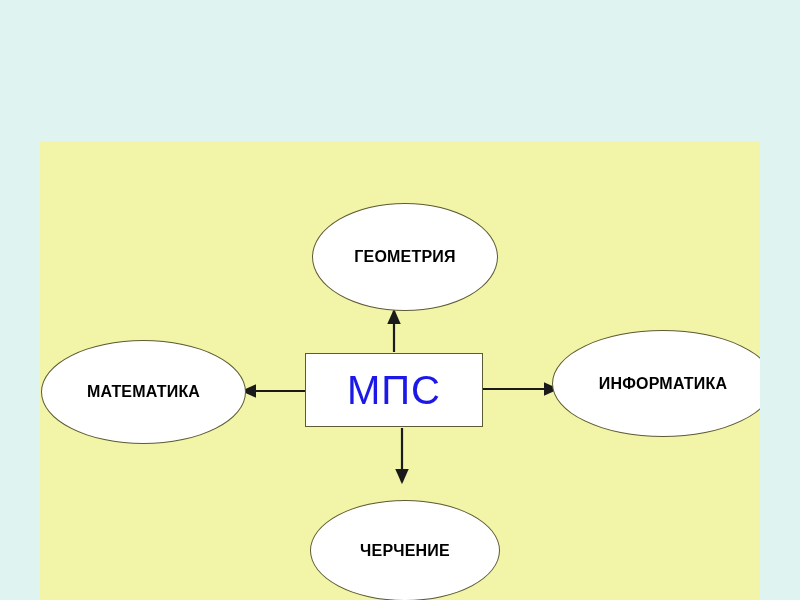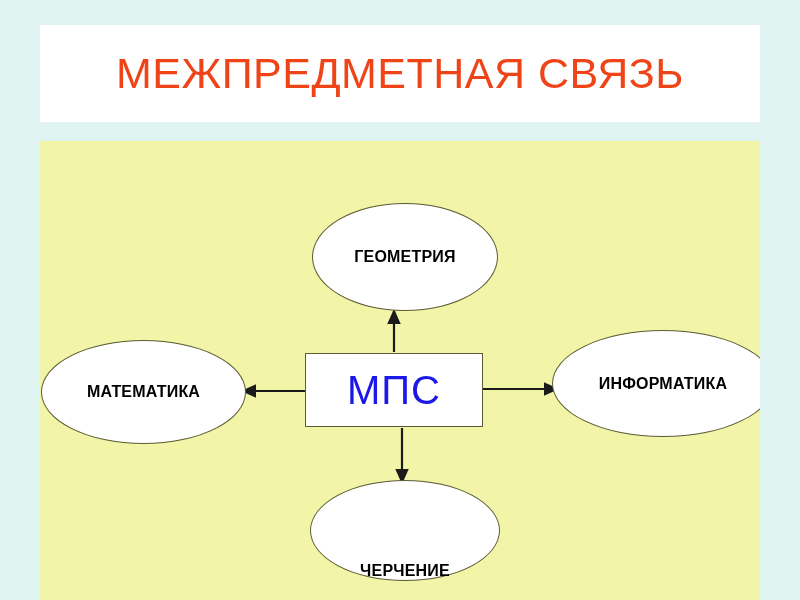--- a/index.html
+++ b/index.html
@@ -100,24 +100,23 @@
   
   #node-informatics {
     left: 512px;
     top: 189px;
     width: 222px;
     height: 107px;
   }
   
   #node-drafting {
     left: 270px;
-    top: 339px;
+    top: 359px;
     width: 190px;
     height: 101px;
-    align-items: flex-end;
   }
 
   
   #node-center {
     position: absolute;
     left: 265px;
     top: 212px;
     width: 178px;
     height: 74px;
     background: #ffffff;
@@ -135,23 +134,20 @@
     letter-spacing: 1px;
     line-height: 1;
     white-space: nowrap;
   }
 </style>
 </head>
 <body>
 
 <div id="slide">
 
-  <div id="title-banner">
-    <div id="title-text">МЕЖПРЕДМЕТНАЯ СВЯЗЬ</div>
-  </div>
 
   <div id="diagram-panel">
 
     <svg id="connector-layer" viewBox="0 0 720 459">
       <defs>
         <marker id="arrowhead" markerWidth="7" markerHeight="7" refX="6" refY="3.5" orient="auto" markerUnits="strokeWidth">
           <path d="M0,0.4 L7,3.5 L0,6.6 z" fill="#1a1a1a"></path>
         </marker>
       </defs>
 

